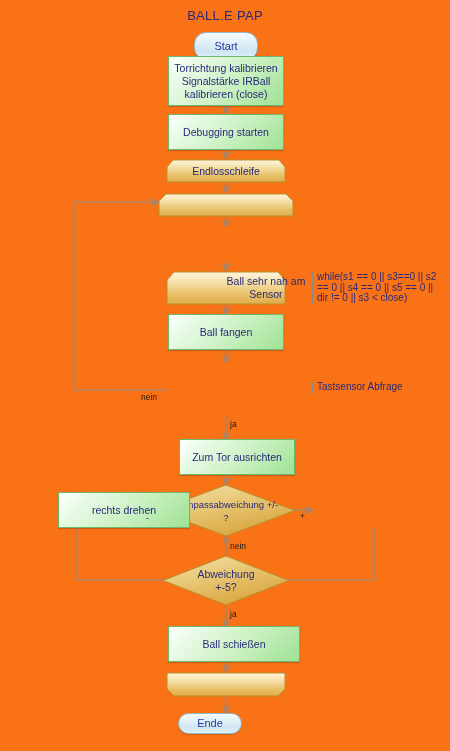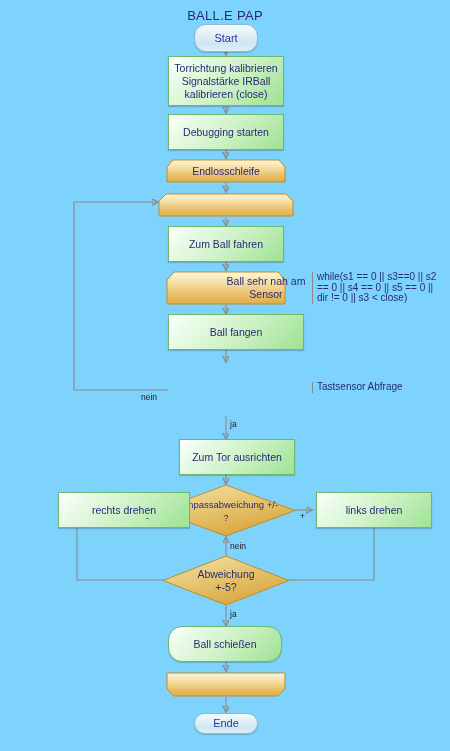--- a/index.html
+++ b/index.html
@@ -8,21 +8,21 @@
     padding: 0;
     background: #ffffff;
   }
   body {
     font-family: "Liberation Sans", sans-serif;
   }
   #canvas {
     position: relative;
     width: 450px;
     height: 751px;
-    background: #7dd3fc;
+    background: #f97316;
     overflow: hidden;
   }
 
   
   .title {
     position: absolute;
     left: 0;
     top: 8px;
     width: 450px;
     text-align: center;
@@ -194,21 +194,21 @@
 
     <line x1="226" y1="555" x2="226" y2="537" marker-end="url(#ah)"></line>
 
     <line x1="226" y1="606" x2="226" y2="626" marker-end="url(#ah)"></line>
 
     <line x1="226" y1="662" x2="226" y2="671" marker-end="url(#ah)"></line>
 
     <line x1="226" y1="697" x2="226" y2="712" marker-end="url(#ah)"></line>
   </svg>
 
-  <div class="node terminator" style="left:194px; top:24px; width:64px; height:28px;">
+  <div class="node terminator" style="left:194px; top:32px; width:64px; height:28px;">
     <span>Start</span>
   </div>
 
   <div class="node process" style="left:168px; top:56px; width:116px; height:50px; white-space:pre-line;">
     <span>Torrichtung kalibrieren
 Signalstärke IRBall
 kalibrieren (close)</span>
   </div>
 
   <div class="node process" style="left:168px; top:114px; width:116px; height:36px;">
@@ -242,43 +242,40 @@
           <stop offset="100%" stop-color="#dfae4c"></stop>
         </linearGradient>
       </defs>
       <path d="M8,1 L128,1 L135,8 L135,23 L1,23 L1,8 Z" fill="url(#gLoop2)" stroke="#b98f2e" stroke-width="1"></path>
     </svg>
     <div class="loop-label">
       <span></span>
     </div>
   </div>
 
-  <div class="node process" style="left:168px; top:226px; width:116px; height:36px;">
-    <span>Zum Ball fahren</span>
-  </div>
 
   <div class="loop-wrap" style="left:166px; top:271px; width:120px; height:34px;">
     <svg width="120" height="34" viewBox="0 0 120 34">
       <defs>
         <linearGradient id="gLoop3" x1="0" y1="0" x2="0" y2="1">
           <stop offset="0%" stop-color="#fdf5dc"></stop>
           <stop offset="30%" stop-color="#f6e3ad"></stop>
           <stop offset="75%" stop-color="#e8bc62"></stop>
           <stop offset="100%" stop-color="#dfae4c"></stop>
         </linearGradient>
       </defs>
       <path d="M8,1 L112,1 L119,9 L119,33 L1,33 L1,9 Z" fill="url(#gLoop3)" stroke="#b98f2e" stroke-width="1"></path>
     </svg>
     <div class="loop-label" style="white-space:pre-line;padding-left:40px;">
       <span>Ball sehr nah am
 Sensor</span>
     </div>
   </div>
 
-  <div class="node process" style="left:168px; top:314px; width:136px; height:36px;">
+  <div class="node process" style="left:168px; top:314px; width:116px; height:36px;">
     <span>Ball fangen</span>
   </div>
 
 
   <div class="node process" style="left:179px; top:439px; width:116px; height:36px;">
     <span>Zum Tor ausrichten</span>
   </div>
 
   <div class="decision-wrap" style="left:156px; top:484px; width:140px; height:53px;">
     <svg width="140" height="53" viewBox="0 0 140 53">
@@ -294,63 +291,60 @@
     <div class="decision-label" style="white-space:pre-line; font-size:9.5px;">
       <span>Kompassabweichung +/-
 ?</span>
     </div>
   </div>
 
   <div class="node process" style="left:18px; top:492px; width:132px; height:36px;margin-left:40px;">
     <span>rechts drehen</span>
   </div>
 
-  <div class="node process" style="left:316px; top:492px; width:116px; height:36px;">
-    <span>links drehen</span>
-  </div>
 
   <div class="decision-wrap" style="left:162px; top:555px; width:128px; height:51px;">
     <svg width="128" height="51" viewBox="0 0 128 51">
       <defs>
         <linearGradient id="gDec3" x1="0" y1="0" x2="0.6" y2="1">
           <stop offset="0%" stop-color="#f3e2ad"></stop>
           <stop offset="45%" stop-color="#e8c978"></stop>
           <stop offset="100%" stop-color="#d9a63f"></stop>
         </linearGradient>
       </defs>
       <path d="M64,1 L127,25.5 L64,50 L1,25.5 Z" fill="url(#gDec3)" stroke="#b98f2e" stroke-width="1"></path>
     </svg>
     <div class="decision-label" style="white-space:pre-line;">
       <span>Abweichung
 +-5?</span>
     </div>
   </div>
 
-  <div class="node process" style="left:168px; top:626px; width:114px; height:36px;border-radius:14px;">
+  <div class="node process" style="left:168px; top:626px; width:132px; height:36px;">
     <span>Ball schießen</span>
   </div>
 
   <div class="loop-wrap" style="left:166px; top:672px; width:120px; height:25px;">
     <svg width="120" height="25" viewBox="0 0 120 25">
       <defs>
         <linearGradient id="gLoop4" x1="0" y1="0" x2="0" y2="1">
           <stop offset="0%" stop-color="#fdf5dc"></stop>
           <stop offset="30%" stop-color="#f6e3ad"></stop>
           <stop offset="75%" stop-color="#e8bc62"></stop>
           <stop offset="100%" stop-color="#dfae4c"></stop>
         </linearGradient>
       </defs>
       <path d="M1,1 L119,1 L119,17 L112,24 L8,24 L1,17 Z" fill="url(#gLoop4)" stroke="#b98f2e" stroke-width="1"></path>
     </svg>
     <div class="loop-label">
       <span></span>
     </div>
   </div>
 
-  <div class="node terminator" style="left:194px; top:713px; width:64px; height:21px;">
+  <div class="node terminator" style="left:178px; top:713px; width:64px; height:21px;">
     <span>Ende</span>
   </div>
 
   <div class="annotation" style="left:312px; top:272px; width:128px;">while(s1 == 0 || s3==0 || s2
 == 0 || s4 == 0 || s5 == 0 ||
 dir != 0 || s3 &lt; close)</div>
 
   <div class="annotation" style="left:312px; top:382px; width:120px;">Tastsensor Abfrage</div>
 
   <div class="edge-label" style="left:141px; top:392px;">nein</div>

